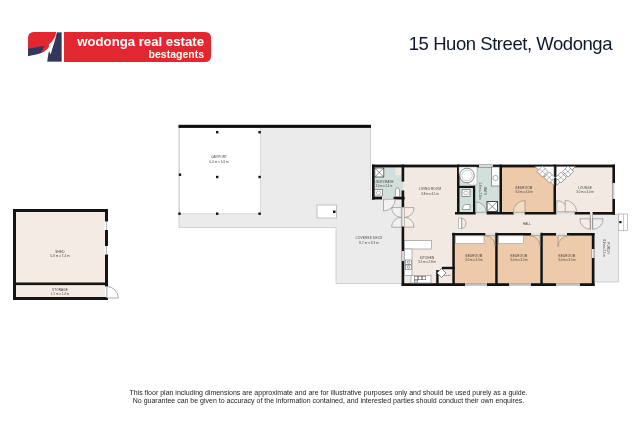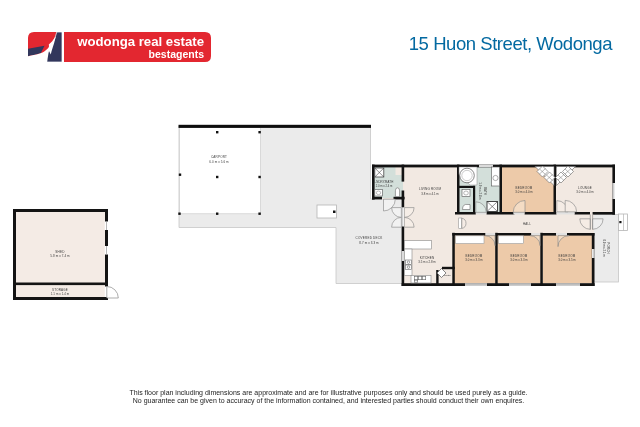--- a/index.html
+++ b/index.html
@@ -13,21 +13,21 @@
     <path d="M0 6 Q0 0 6 0 L34 0 L34 30 L0 30 Z" fill="#e32730"></path>
     <path d="M28.8 0 L34 0 L34 30 L9.5 30 C18 27 25.5 12 28.8 0 Z" fill="#32375c" stroke="#ffffff" stroke-width="0.7"></path>
     <path d="M0 16.8 L16.5 13.8 L12.8 21.2 C8.5 22.4 3.5 23.4 0 24.2 Z" fill="#32375c"></path>
     <path d="M0 24.2 C6 23 11.5 22 14.5 20.5 C16.5 19.5 18 18.3 19.5 16.8 L21.8 14.2 C21.2 17.5 20.6 20.3 20.2 23 C19.8 25.5 19.4 27.5 19.2 30 L0 30 Z" fill="#ffffff"></path>
     <path d="M20.8 12.6 L24 9.4 L28 4 L26 11.4 C24.6 15.8 23.6 18.4 22.8 22.4 L20.2 17.4 C20.9 15.6 21.2 14.2 20.8 12.6 Z" fill="#ffffff"></path>
     <path d="M36 0 L177 0 Q183 0 183 6 L183 24 Q183 30 177 30 L36 30 Z" fill="#e32730"></path>
     <text x="176" y="14" font-size="13.2" font-weight="bold" fill="#ffffff" text-anchor="end">wodonga real estate</text>
     <text x="176" y="26" font-size="10.5" font-weight="bold" fill="#ffffff" text-anchor="end">bestagents</text>
   </svg>
 
-  <div class="abs" style="left:0;top:32.5px;width:612px;text-align:right;font-size:18.5px;letter-spacing:-0.45px;color:#0369a1;">15 Huon Street, Wodonga</div>
+  <div class="abs" style="left:0;top:32.5px;width:612px;text-align:right;font-size:18.5px;letter-spacing:-0.45px;color:#0f172a;">15 Huon Street, Wodonga</div>
 
   <svg class="abs" style="left:0;top:0;" width="640" height="427" viewBox="0 0 640 427">
     <g>
 
       <path d="M179 126 L370.5 126 L370.5 199 L402.5 199 L402.5 283.5 L336 283.5 L336 227.5 L179 227.5 Z" fill="#ebebeb" stroke="#c6c6c6" stroke-width="0.8"></path>
 
       <rect x="317" y="205" width="19.5" height="13" fill="#ffffff" stroke="#b5b5b5" stroke-width="0.8"></rect>
       <rect x="333" y="210.5" width="2.5" height="2.5" fill="#111"></rect>
 
       <rect x="593" y="214.5" width="25.5" height="67.5" fill="#ebebeb" stroke="#c6c6c6" stroke-width="0.8"></rect>

